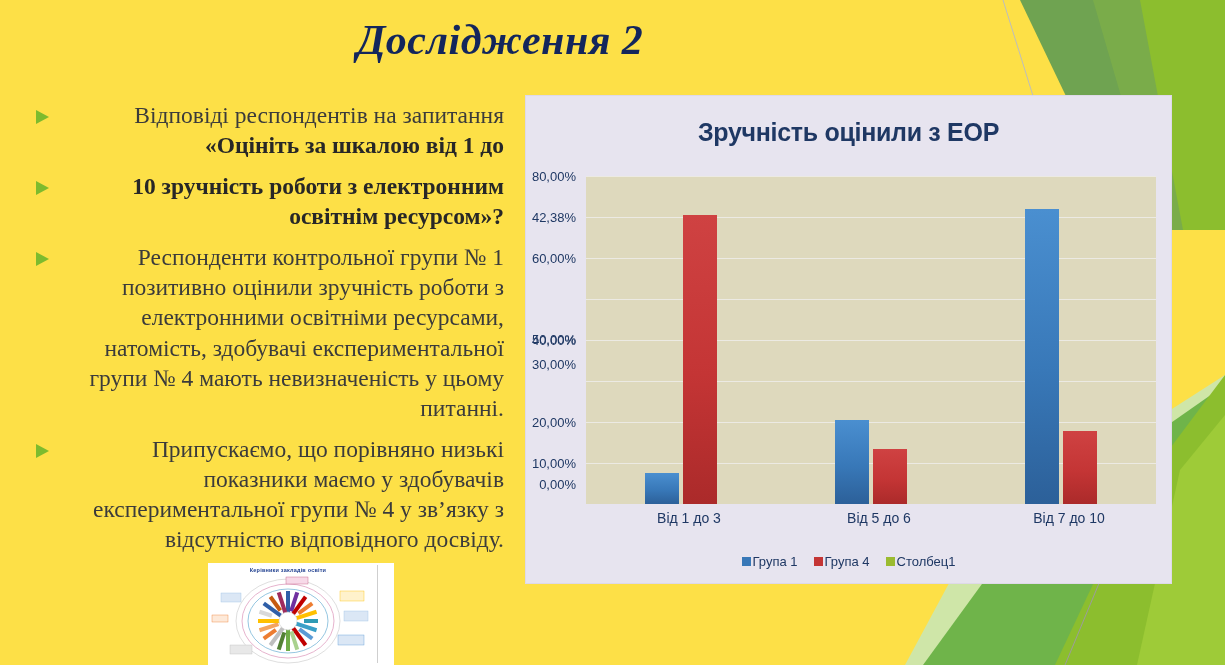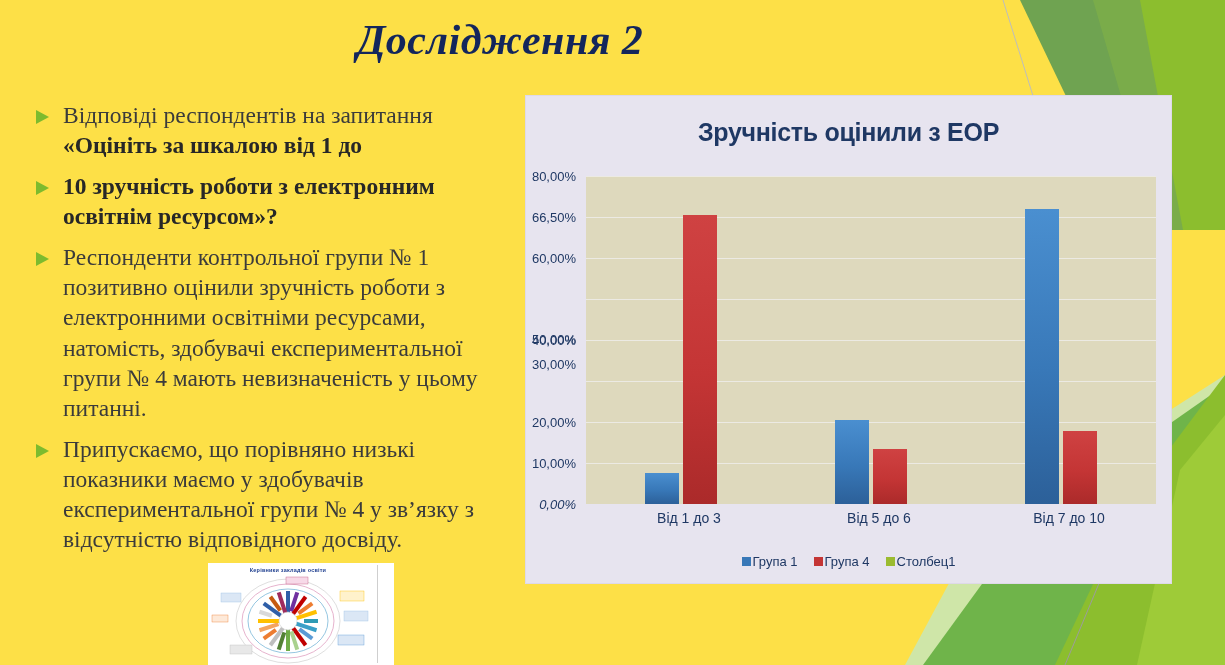--- a/index.html
+++ b/index.html
@@ -60,20 +60,21 @@
     height: 16px;
     margin-top: 9px;
     margin-right: 13px;
   }
   .bullet-marker svg { display: block; }
   .bullet-text {
     font-family: "Liberation Serif", serif;
     font-size: 23.5px;
     line-height: 1.28;
     color: #3b3b3b;
+    text-align: right;
   }
   .bullet-text .b { font-weight: 700; color: #272727; }
   .bullet-text .n { font-weight: 400; }
 
   
   #thumbnail-figure {
     position: absolute;
     left: 208px;
     top: 563px;
     width: 186px;
@@ -325,28 +326,28 @@
       <rect x="130" y="72" width="26" height="10" fill="#dbe7f5" stroke="#5b9bd5" stroke-width="0.4"></rect>
       <rect x="78" y="14" width="22" height="7" fill="#f7d9e8" stroke="#c0567f" stroke-width="0.4"></rect>
     </svg>
   </div>
 
   <div id="chart-panel">
 
     <div id="chart-title">Зручність оцінили з ЕОР</div>
 
     <div id="y-axis-labels">
-        <div class="y-tick" style="top: 328px; font-style: italic;">0,00%</div>
+        <div class="y-tick" style="top: 308px;">0,00%</div>
         <div class="y-tick" style="top: 287px;">10,00%</div>
         <div class="y-tick" style="top: 246px;">20,00%</div>
         <div class="y-tick" style="top: 188px;">30,00%</div>
         <div class="y-tick" style="top: 164px;">40,00%</div>
         <div class="y-tick" style="top: 123px; margin-top: 40px;">50,00%</div>
         <div class="y-tick" style="top: 82px;">60,00%</div>
-        <div class="y-tick" style="top: 41px;">66,50%</div>
+        <div class="y-tick" style="top: 41px;">42,38%</div>
         <div class="y-tick" style="top: 0px;">80,00%</div>
       </div>
 
     <div id="plot-area">
         <div class="gridline" style="top: 287px;"></div>
         <div class="gridline" style="top: 246px;"></div>
         <div class="gridline" style="top: 205px;"></div>
         <div class="gridline" style="top: 164px;"></div>
         <div class="gridline" style="top: 123px;"></div>
         <div class="gridline" style="top: 82px;"></div>

